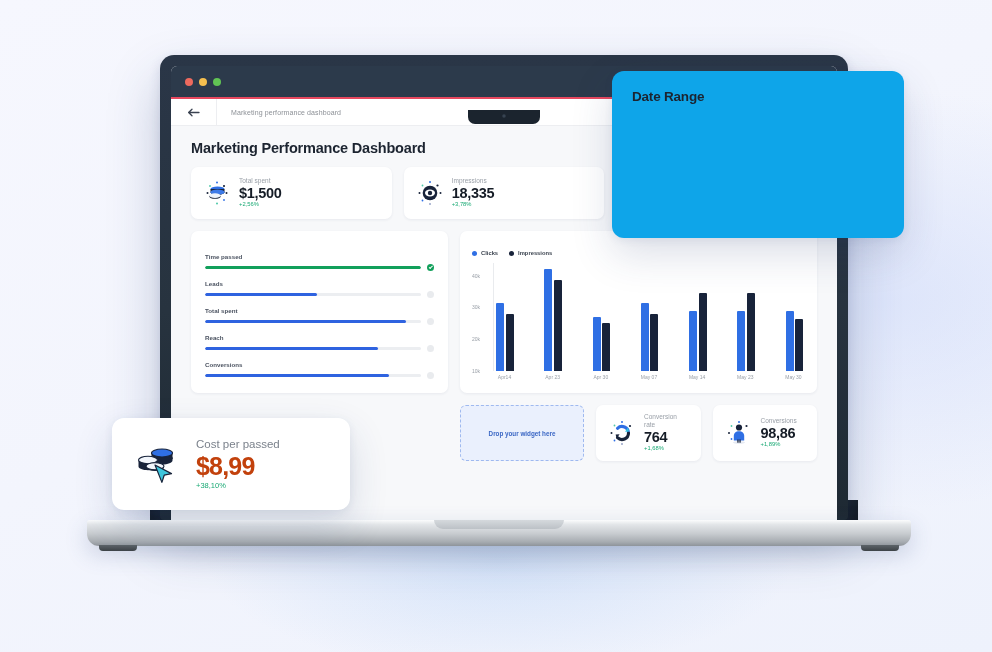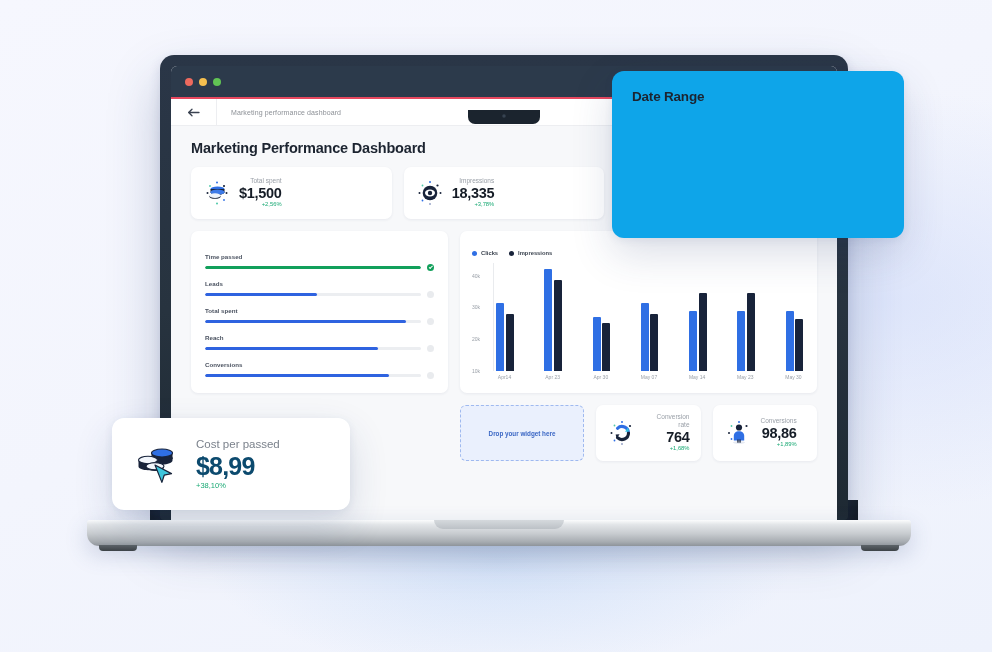--- a/index.html
+++ b/index.html
@@ -93,21 +93,20 @@
   .appbody { background: #f7f8fa; height: calc(100% - 60px); padding: 14px 20px 0 20px; overflow: hidden; }
 
   .page-title { font-size: 14.5px; font-weight: 700; color: #1c2430; letter-spacing: -.2px; margin-bottom: 11px; }
 
   
   .kpi-row { display: flex; gap: 12px; }
   .kpi {
     flex: 1; background: #fff; border-radius: 7px; height: 52px;
     display: flex; align-items: center; gap: 7px; padding: 0 11px;
     box-shadow: 0 1px 3px rgba(30,45,80,.07);
-    text-align: right;
   }
   .kpi-ic { width: 30px; height: 30px; flex: 0 0 30px; position: relative; }
   .kpi-txt { min-width: 0; }
   .kpi-label { font-size: 6.5px; color: #9aa0a8; line-height: 1.2; }
   .kpi-value { font-size: 14.5px; font-weight: 700; color: #151c26; line-height: 1.15; letter-spacing: -.3px; }
   .kpi-delta { font-size: 5.8px; color: #19a974; line-height: 1.3; }
 
   
   .mid-row { display: flex; gap: 12px; margin-top: 12px; }
   .panel { background: #fff; border-radius: 7px; box-shadow: 0 1px 3px rgba(30,45,80,.07); }
@@ -173,21 +172,21 @@
 
   .float-cpc {
     position: absolute; left: 112px; top: 418px; width: 238px; height: 92px;
     background: #fff; border-radius: 12px; padding: 0 16px;
     display: flex; align-items: center; gap: 12px;
     box-shadow: 0 16px 38px rgba(40,60,110,.16), 0 2px 8px rgba(40,60,110,.08);
     z-index: 60;
   }
   .cpc-ic { width: 56px; height: 56px; flex: 0 0 56px; position: relative; }
   .cpc-label { font-size: 11.5px; color: #7b828c; line-height: 1.2; }
-  .cpc-value { font-size: 25px; font-weight: 700; color: #0c4a6e; line-height: 1.12; letter-spacing: -.8px; }
+  .cpc-value { font-size: 25px; font-weight: 700; color: #c2410c; line-height: 1.12; letter-spacing: -.8px; }
   .cpc-delta { font-size: 7.5px; color: #19a974; margin-top: 1px; }
 </style>
 </head>
 <body>
 
 <div id="laptop">
 
   <div class="deck-shadow"></div>
 
   <div class="lid">

